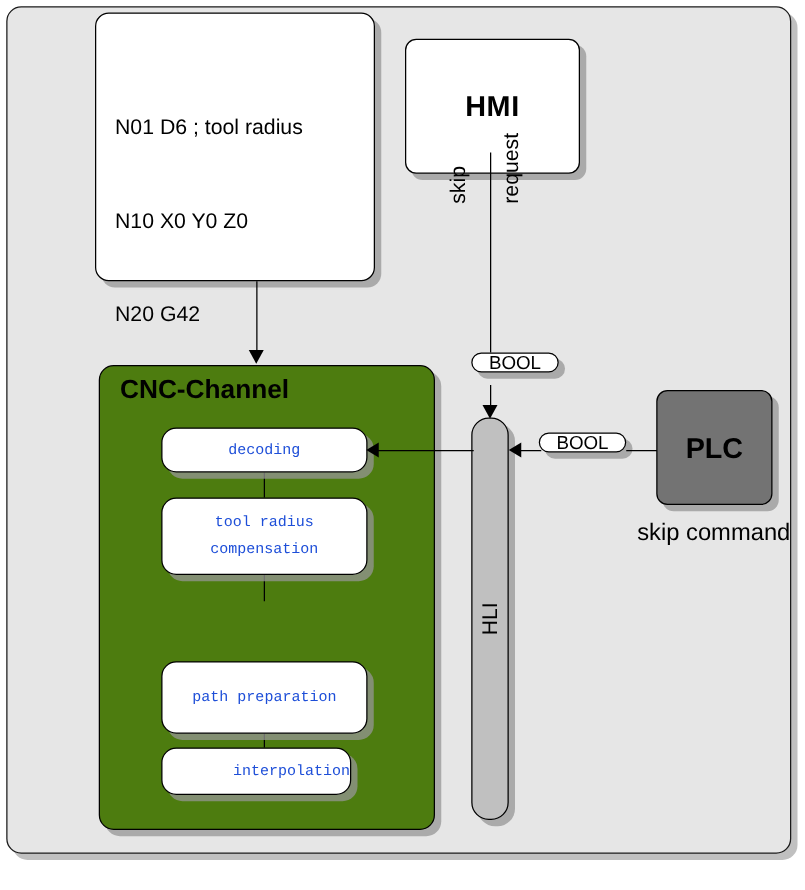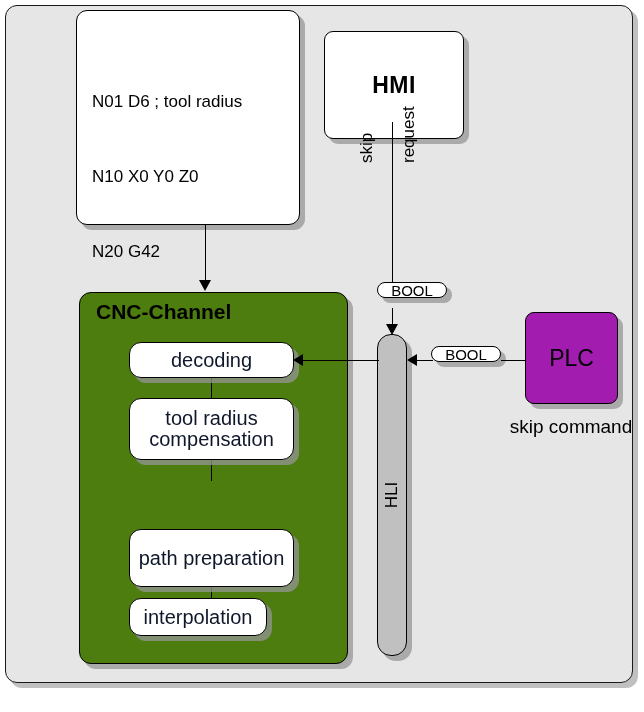--- a/index.html
+++ b/index.html
@@ -35,34 +35,34 @@
 
   
   .hmi-box{left:324px;top:14px;width:140px;height:108px;border-radius:9px;
            font-size:23px;font-weight:bold;letter-spacing:.5px;margin-top:17px;}
 
   
   .cnc-box{left:79px;top:292px;width:269px;height:372px;border-radius:12px;
            background:#4d7c0f;display:block;}
   .cnc-title{position:absolute;left:16px;top:7px;font-size:21px;font-weight:bold;color:#000;}
 
-  .stage-box{border-radius:12px;font-size:20px;color:#0f172a;text-align:center;line-height:21px;}
+  .stage-box{border-radius:12px;font-size:12px;color:#1d4ed8;text-align:center;line-height:21px;font-family:Liberation Mono, monospace;}
   .sb-decoding{left:129px;top:342px;width:165px;height:36px;}
   .sb-trc{left:129px;top:398px;width:165px;height:62px;}
   .sb-path{left:129px;top:481px;width:165px;height:58px;margin-top:48px;}
-  .sb-interp{left:129px;top:598px;width:138px;height:38px;}
+  .sb-interp{left:129px;top:598px;width:152px;height:38px;justify-content:flex-end;}
 
   
   .hli-bar{left:377px;top:334px;width:30px;height:322px;border-radius:14px;
            background:#c0c0c0;}
   .hli-label{font-size:17px;color:#000;transform:rotate(-90deg);white-space:nowrap;}
 
   
   .plc-box{left:525px;top:312px;width:93px;height:92px;border-radius:9px;
-           background:#a21caf;font-size:23px;font-weight:normal;}
+           background:#737373;font-size:23px;font-weight:bold;}
 
   
   .bool-pill{border-radius:14px;font-size:15px;height:16px;}
   .bool-top{left:377px;top:282px;width:70px;}
   .bool-right{left:431px;top:346px;width:70px;}
 
   
   .lbl{position:absolute;color:#000;font-size:17px;white-space:nowrap;}
   .lbl-skip-req-1{left:357px;top:163px;transform:rotate(-90deg);transform-origin:left top;}
   .lbl-skip-req-2{left:399px;top:163px;transform:rotate(-90deg);transform-origin:left top;}

